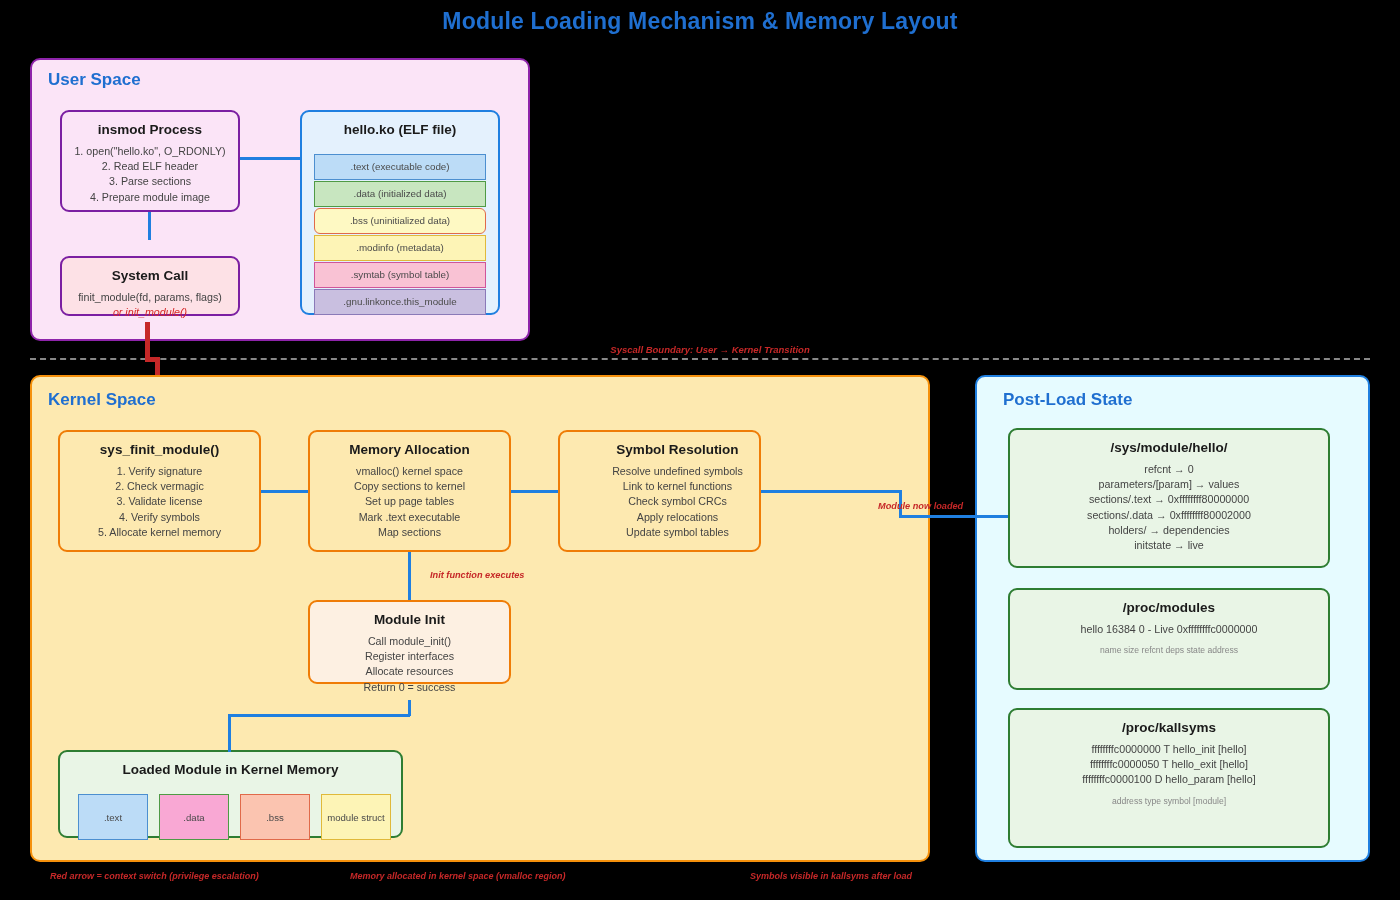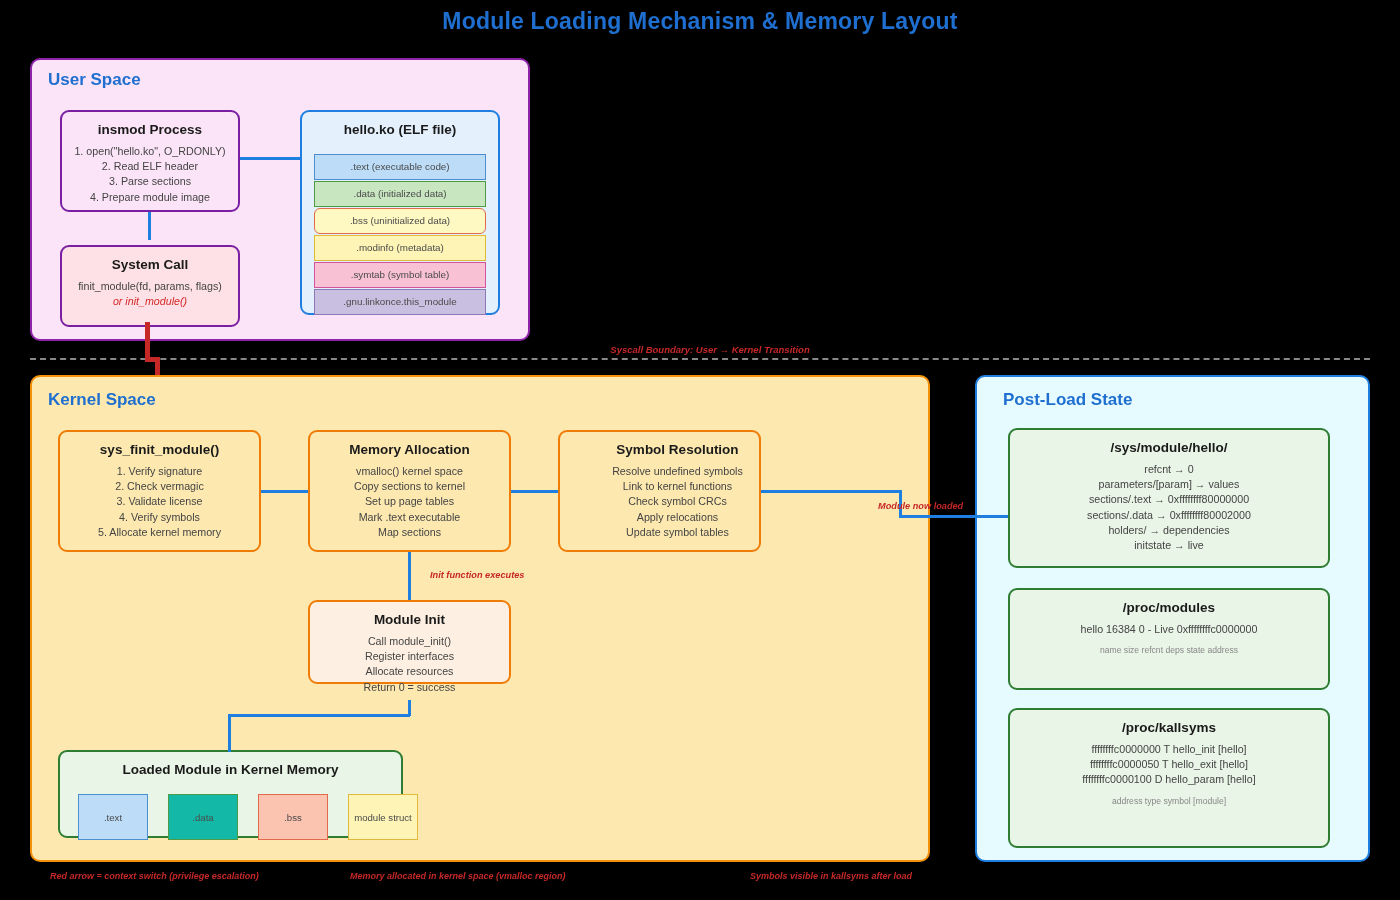--- a/index.html
+++ b/index.html
@@ -116,21 +116,21 @@
     border-style: solid;
     margin-bottom: 1px;
   }
 
   
   .mem-row {
     position: absolute;
     left: 18px;
     top: 42px;
     display: flex;
-    gap: 20px;
+    gap: 11px;
   }
   .mem-blk {
     box-sizing: border-box;
     width: 70px;
     height: 46px;
     border-width: 1.3px;
     border-style: solid;
     display: flex;
     align-items: center;
     justify-content: center;
@@ -196,21 +196,21 @@
   <div class="node purple" style="left:60px; top:110px; width:180px; height:102px;">
     <div class="node-title">insmod Process</div>
     <div class="node-lines">
       <div>1. open("hello.ko", O_RDONLY)</div>
       <div>2. Read ELF header</div>
       <div>3. Parse sections</div>
       <div>4. Prepare module image</div>
     </div>
   </div>
 
-  <div class="node pink" style="left:60px; top:245px; width:180px; height:82px;">
+  <div class="node pink" style="left:60px; top:256px; width:180px; height:60px;">
     <div class="node-title">System Call</div>
     <div class="node-lines">
       <div>finit_module(fd, params, flags)</div>
       <div class="emph">or init_module()</div>
     </div>
   </div>
 
   <div class="node bluebox" style="left:300px; top:110px; width:200px; height:205px;">
     <div class="node-title">hello.ko (ELF file)</div>
     <div class="elf-list" id="elf-list">
@@ -283,21 +283,21 @@
     </div>
   </div>
 
   <div class="conn" style="left:408px; top:552px; width:2.5px; height:48px;"></div>
   <div class="edge-label" style="left:430px; top:570px;">Init function executes</div>
 
   <div class="node green" style="left:58px; top:750px; width:345px; height:88px;">
     <div class="node-title">Loaded Module in Kernel Memory</div>
     <div class="mem-row" id="mem-row">
         <div class="mem-blk" style="background: rgb(188, 220, 247); border-color: rgb(76, 143, 208);">.text</div>
-        <div class="mem-blk" style="background: #14b8a6; border-color: rgb(79, 154, 69);">.data</div>
+        <div class="mem-blk" style="background: #f9a8d4; border-color: rgb(79, 154, 69);">.data</div>
         <div class="mem-blk" style="background: rgb(251, 196, 176); border-color: rgb(224, 106, 74);">.bss</div>
         <div class="mem-blk" style="background: rgb(253, 244, 182); border-color: rgb(224, 185, 58);">module struct</div>
       </div>
   </div>
 
   <div class="conn" style="left:408px; top:700px; width:2.5px; height:16px;"></div>
   <div class="conn" style="left:228px; top:714px; width:182px; height:2.5px;"></div>
   <div class="conn" style="left:228px; top:714px; width:2.5px; height:38px;"></div>
 
   <div class="zone" id="post-load"></div>

